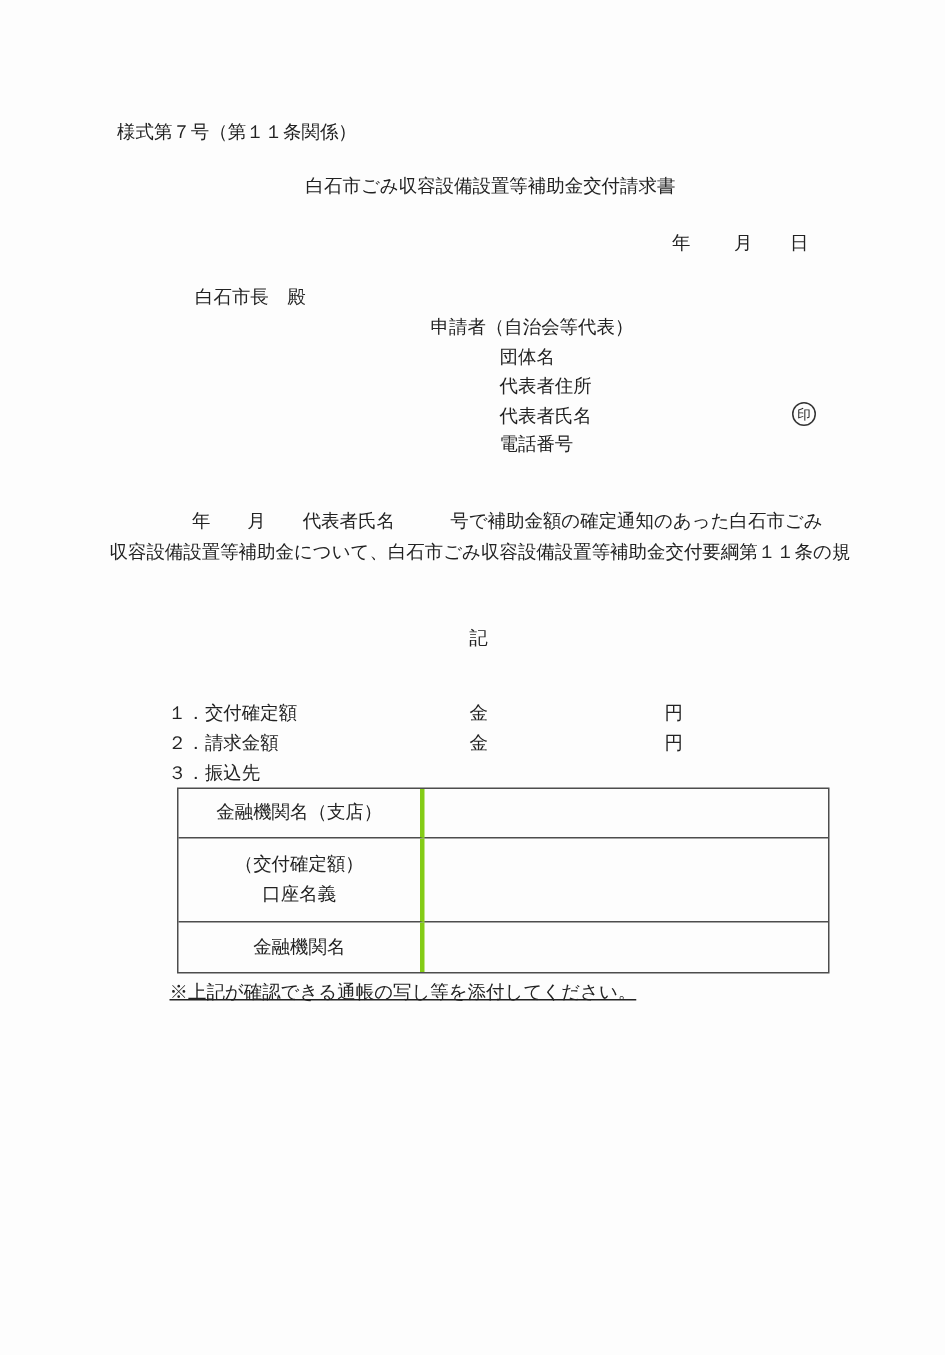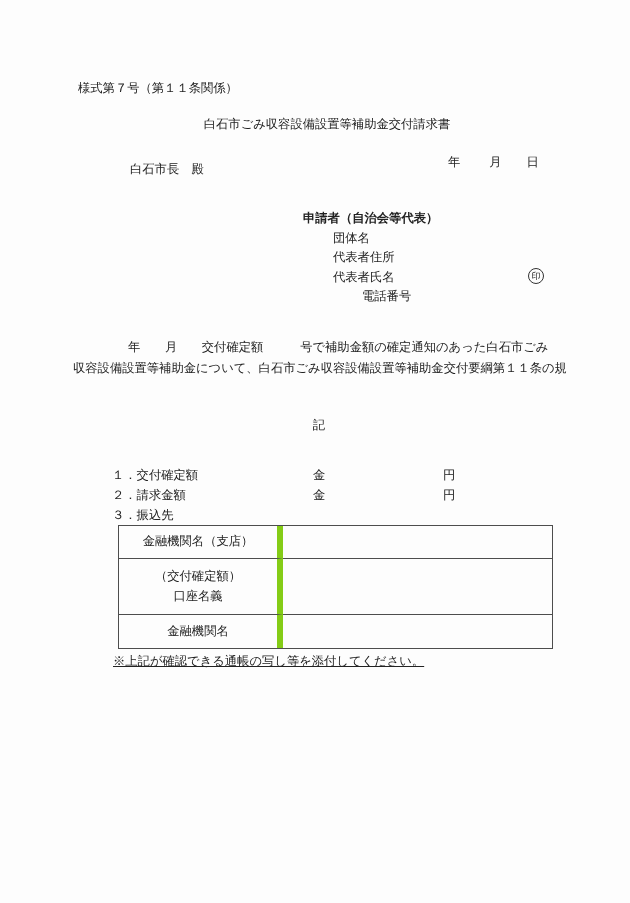--- a/index.html
+++ b/index.html
@@ -23,28 +23,28 @@
 
   .doc-title {
     left: 12px; top: 117px; width: 630px;
     text-align: center;
   }
 
   .date-line { left: 448px; top: 155px; }
   .date-line .month { margin-left: 29px; }
   .date-line .day { margin-left: 25px; }
 
-  .addressee { left: 95px; top: 162px; padding-left: 35px; }
+  .addressee { left: 95px; top: 191px; padding-left: 35px; }
 
-  .applicant-heading { left: 303px; top: 211px; font-weight: bold; }
+  .applicant-heading { left: 287px; top: 211px; }
   .applicant-field { left: 333px; }
   .af-1 { top: 231px; }
   .af-2 { top: 250px; }
   .af-3 { top: 270px; }
-  .af-4 { top: 289px; margin-left: 29px; }
+  .af-4 { top: 289px; }
 
   .seal {
     position: absolute;
     left: 528px; top: 268px;
     width: 14px; height: 14px;
     border: 1px solid #333;
     border-radius: 50%;
     display: flex; align-items: center; justify-content: center;
     font-size: 9px; line-height: 9px;
     color: #222;
@@ -66,21 +66,21 @@
     position: absolute;
     left: 118px; top: 525px;
     width: 433px;
     border: 1px solid #4d4d4d;
     display: grid;
     grid-template-columns: 164px 1fr;
     grid-template-rows: 33px 56px 33px;
     background: #fdfdfd;
   }
   .bt-cell {
-    border-right: 6px solid #84cc16;
+    border-right: 3px solid #84cc16;
     border-bottom: 1px solid #4d4d4d;
     display: flex;
     flex-direction: column;
     align-items: center;
     justify-content: center;
     text-align: center;
     line-height: 19.5px;
   }
   .bt-cell.value { border-right: none; }
   .bt-cell.last-row { border-bottom: none; }
@@ -110,21 +110,21 @@
 
   <div class="abs applicant-field af-3">代表者氏名</div>
 
   <div class="seal">
     <span>印</span>
   </div>
 
   <div class="abs applicant-field af-4">電話番号</div>
 
   <div class="abs body-paragraph">
-    <div class="body-line indent">年　　月　　交付確定額　　　号で補助金額の確定通知のあった白石市ごみ</div>
+    <div class="body-line indent">年　　月　　代表者氏名　　　号で補助金額の確定通知のあった白石市ごみ</div>
     <div class="body-line">収容設備設置等補助金について、白石市ごみ収容設備設置等補助金交付要綱第１１条の規</div>
   </div>
 
   <div class="abs section-marker">記</div>
 
   <div class="abs items">
     <div class="item-row">
       <span class="item-label">１．交付確定額</span>
       <span class="amount-prefix">金</span>
       <span class="amount-unit">円</span>

